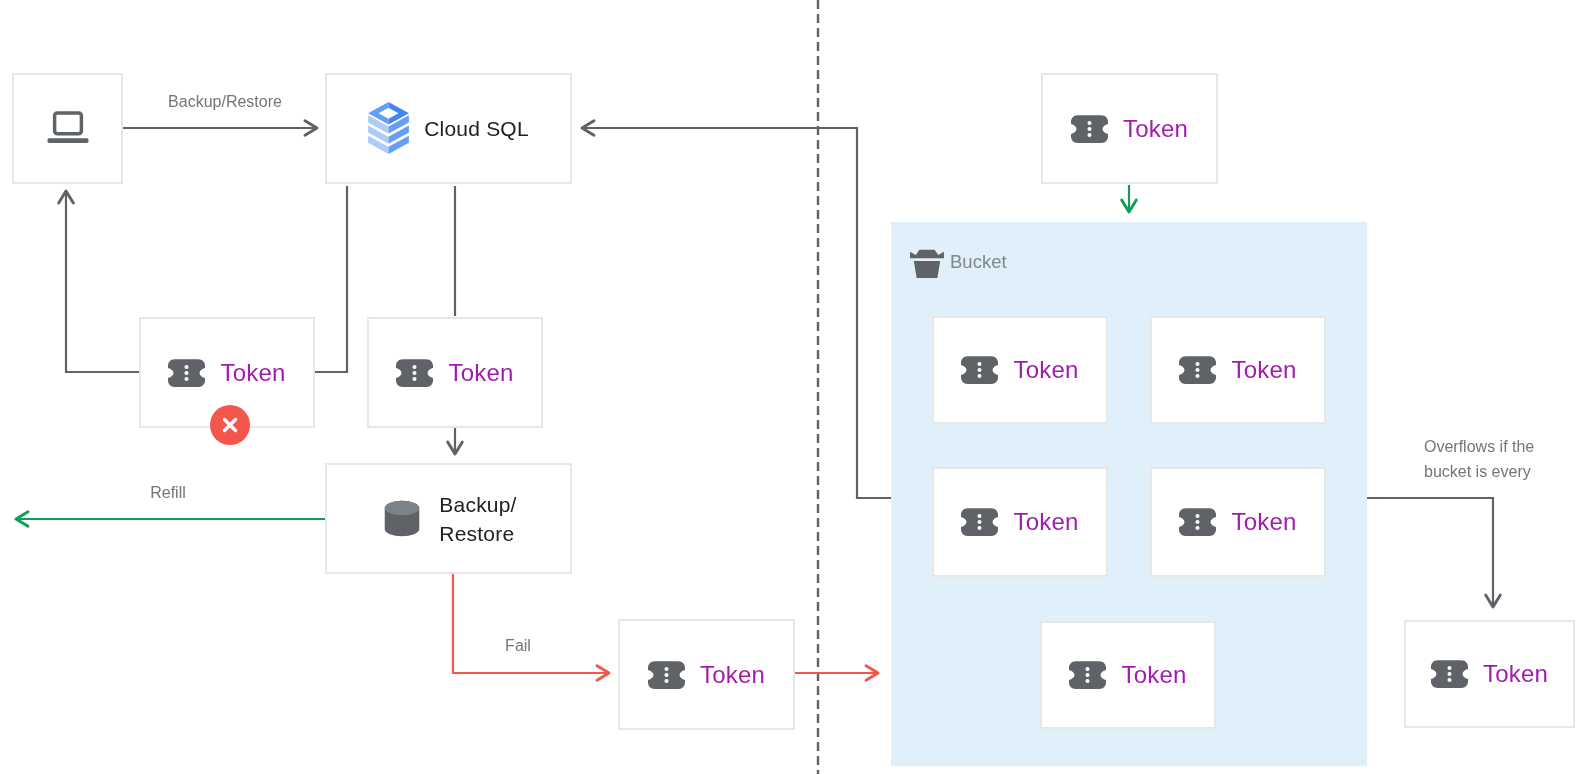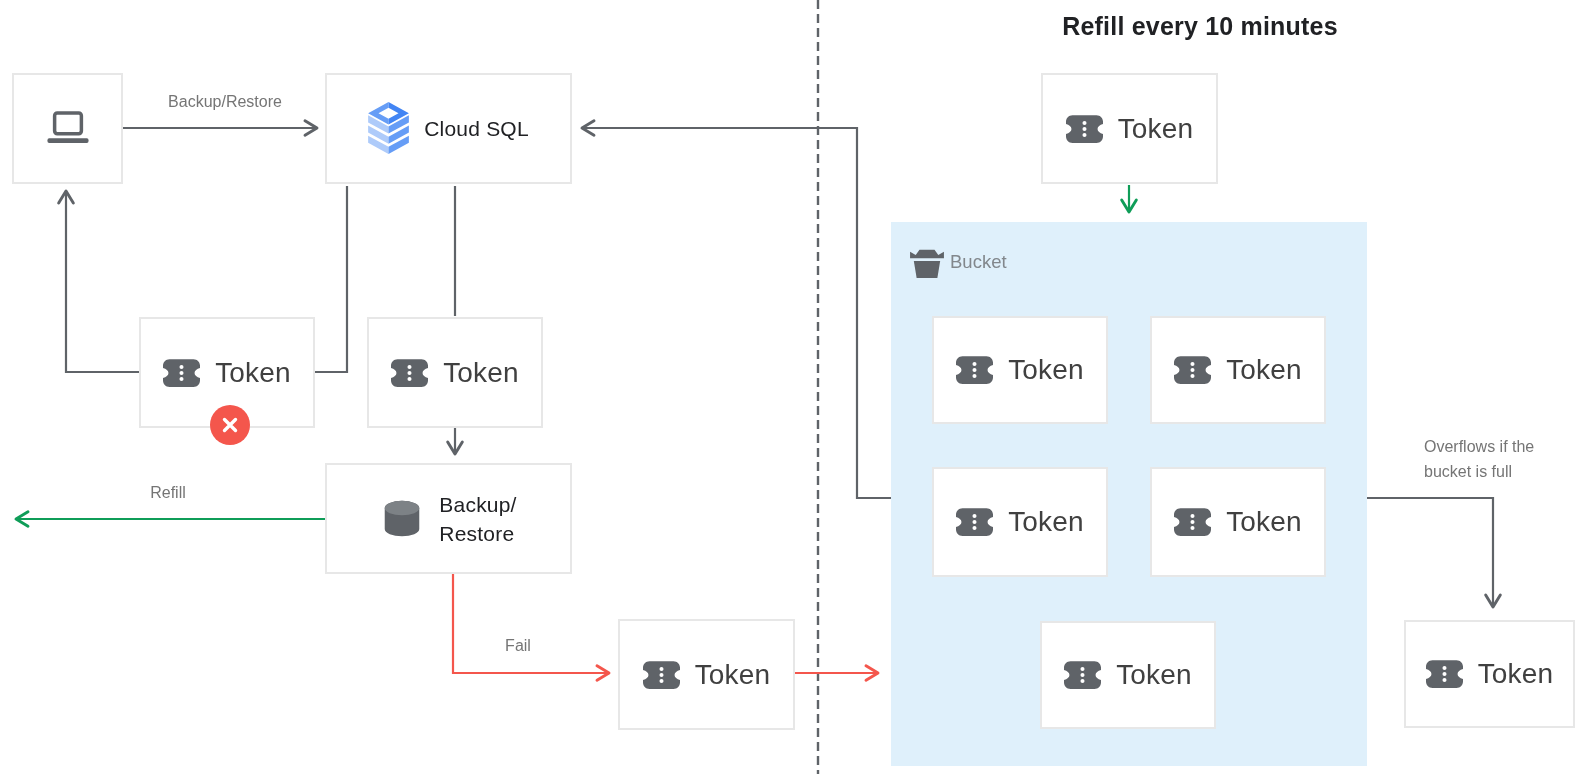--- a/index.html
+++ b/index.html
@@ -10,21 +10,21 @@
   }
   html,body{margin:0;padding:0;background:#fff;}
   #canvas{
     position:relative;width:1582px;height:774px;overflow:hidden;background:#fff;
     font-family:"Liberation Sans","DejaVu Sans",sans-serif;
   }
   .node{
     position:absolute;background:#fff;border:2px solid var(--box-border,#e7e7e7);
     box-sizing:border-box;display:flex;align-items:center;justify-content:center;gap:15px;
   }
-  .node .nlabel{font-size:28px;color:#404040;letter-spacing:.2px;}
+  .node .nlabel{font-size:24px;color:#a21caf;letter-spacing:.2px;}
   .node .nlabel.big{font-size:21px;color:var(--text-dark,#202124);}
   .node .nlabel.twoline{line-height:29px;text-align:left;}
   .bucket{
     position:absolute;left:891px;top:222px;width:476px;height:544px;
     background:var(--bucket-fill,#dff0fb);
   }
   .bucket-label{
     position:absolute;left:908px;top:246px;display:flex;align-items:center;gap:4px;
   }
   .bucket-label span{font-size:18.5px;color:var(--bucket-label-gray,#82878c);}
@@ -90,21 +90,20 @@
     <path class="dark" d="M891,498 L857,498 L857,128 L582,128" marker-end="url(#mdark)"></path>
     <path class="dark" d="M1367,498 L1493,498 L1493,607" marker-end="url(#mdark)"></path>
 
     <path class="green" d="M325,519 H16" marker-end="url(#mgreen)"></path>
     <path class="green" d="M1129,185 V212" marker-end="url(#mgreen)"></path>
 
     <path class="red" d="M453,574 V673 H609" marker-end="url(#mred)"></path>
     <path class="red" d="M794,673 H878" marker-end="url(#mred)"></path>
   </svg>
 
-  <div class="title">Refill every 10 minutes</div>
 
   <div class="bucket-label">
     <svg class="gicon" width="38" height="32" viewBox="0 0 40 34">
       <path fill="#5f6368" d="M2,13 L2,6 L8,9.5 L12,4 H28 L32,9.5 L38,6 L38,13 Z"></path>
       <path fill="#5f6368" d="M6,16 H34 L31,34 H9 Z"></path>
     </svg>
     <span>Bucket</span>
   </div>
 
   <div class="node" style="left:12px;top:73px;width:111px;height:111px">
@@ -205,15 +204,15 @@
 
   <div class="badge">
     <svg width="18" height="18" viewBox="0 0 18 18">
       <path d="M3.5,3.5 L14.5,14.5 M14.5,3.5 L3.5,14.5" stroke="#fff" stroke-width="3.4" stroke-linecap="round" fill="none"></path>
     </svg>
   </div>
 
   <div class="edge-label center" style="left:125px;top:93px;width:200px">Backup/Restore</div>
   <div class="edge-label center" style="left:68px;top:484px;width:200px">Refill</div>
   <div class="edge-label center" style="left:468px;top:637px;width:100px">Fail</div>
-  <div class="edge-label" style="left:1424px;top:434px;width:152px;line-height:25px">Overflows if the bucket is full</div>
+  <div class="edge-label" style="left:1424px;top:434px;width:152px;line-height:25px">Overflows if the bucket is every</div>
 
 </div>
 
 </body></html>

